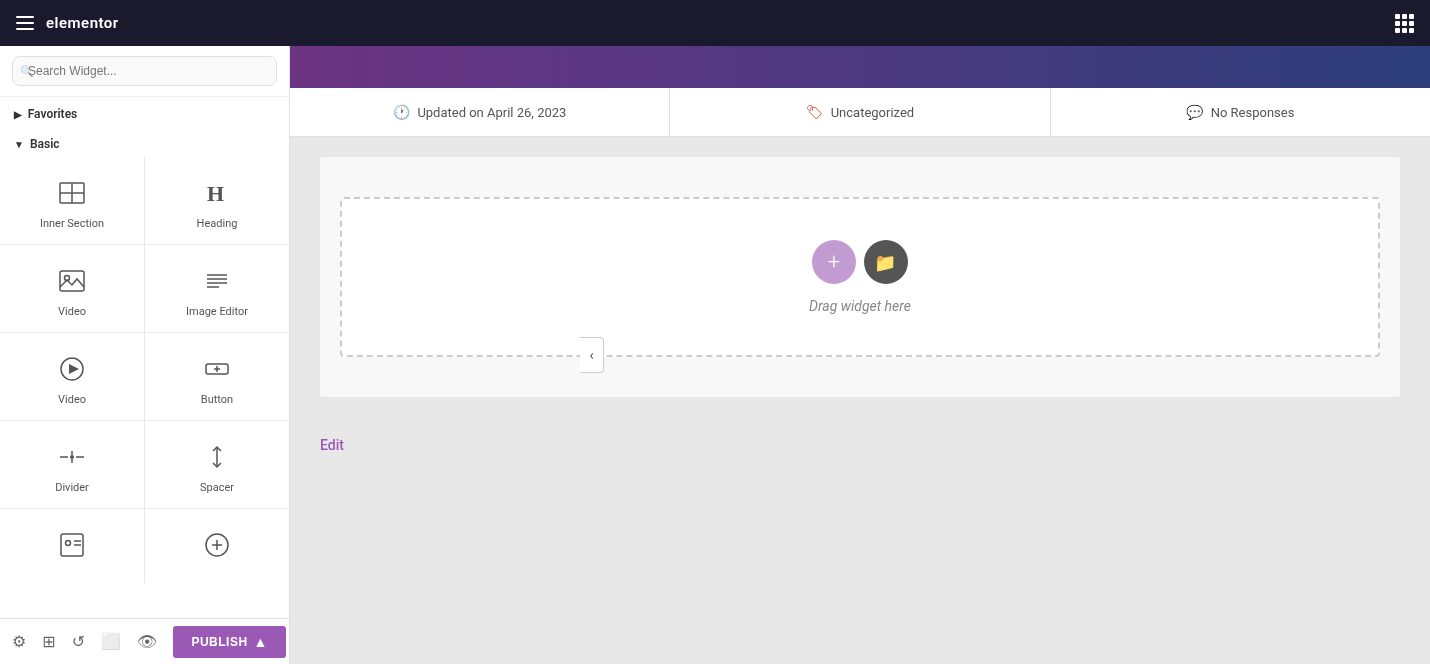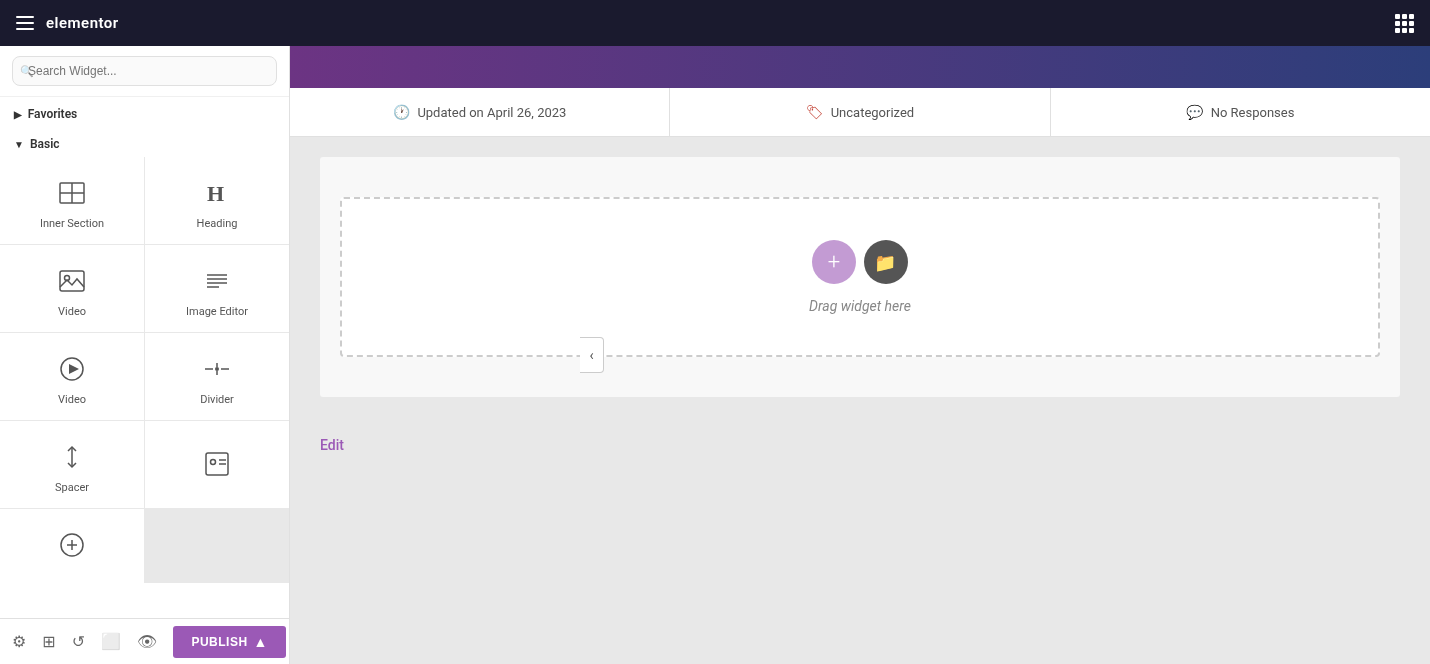--- a/index.html
+++ b/index.html
@@ -243,20 +243,30 @@
       <div class="widget-item">
         <div class="widget-icon">
           <svg viewBox="0 0 28 28">
             <circle cx="14" cy="14" r="11"></circle>
             <polygon points="11,9 11,19 21,14" fill="#555" stroke="none"></polygon>
           </svg>
         </div>
         <span>Video</span>
       </div>
 
+      <div class="widget-item">
+        <div class="widget-icon">
+          <svg viewBox="0 0 28 28">
+            <rect x="3" y="9" width="22" height="10" rx="2"></rect>
+            <line x1="14" y1="11" x2="14" y2="17"></line>
+            <line x1="11" y1="14" x2="17" y2="14"></line>
+          </svg>
+        </div>
+        <span>Button</span>
+      </div>
 
       <div class="widget-item">
         <div class="widget-icon">
           <svg viewBox="0 0 28 28">
             <circle cx="14" cy="14" r="2" fill="#555" stroke="none"></circle>
             <line x1="2" y1="14" x2="10" y2="14"></line>
             <line x1="18" y1="14" x2="26" y2="14"></line>
             <line x1="14" y1="8" x2="14" y2="12"></line>
             <line x1="14" y1="16" x2="14" y2="20"></line>
           </svg>

